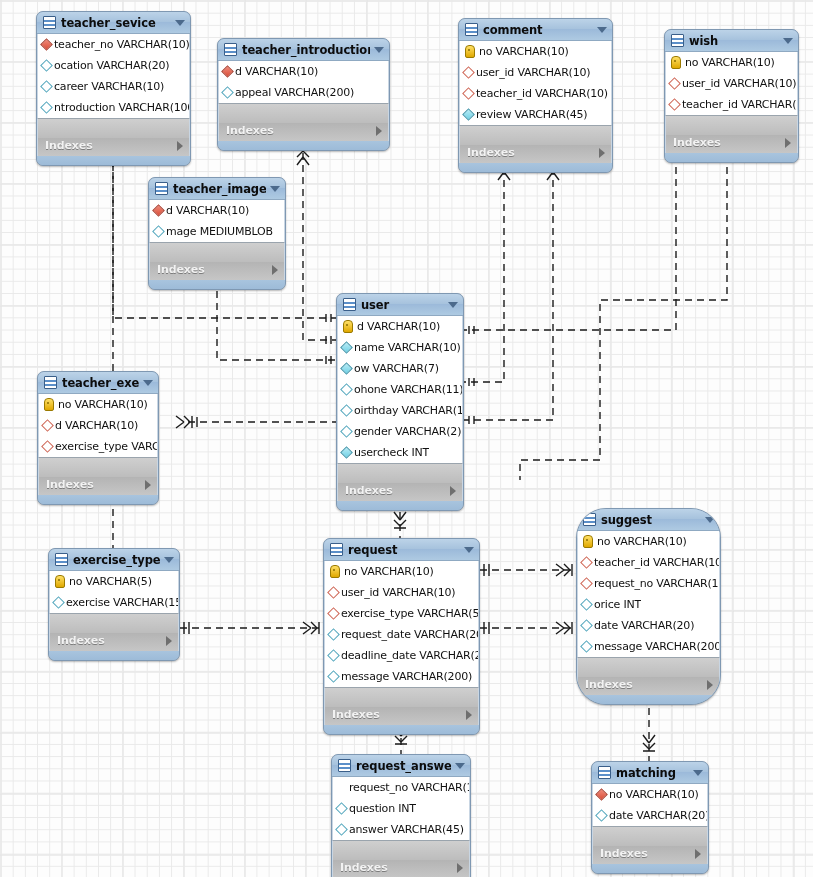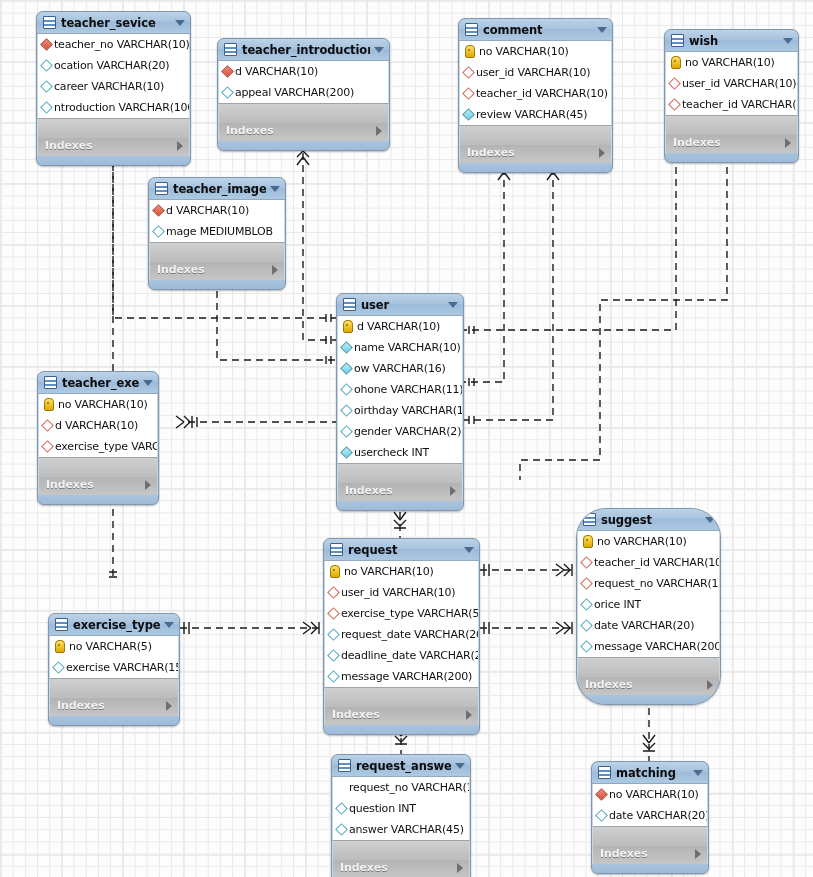--- a/index.html
+++ b/index.html
@@ -400,21 +400,21 @@
           <div class="col-row">
             <span class="ico-pk"></span>
             <span class="col-text">d VARCHAR(10)</span>
           </div>
           <div class="col-row">
             <span class="col-ico ico-filled"></span>
             <span class="col-text">name VARCHAR(10)</span>
           </div>
           <div class="col-row">
             <span class="col-ico ico-filled"></span>
-            <span class="col-text">ow VARCHAR(16)</span>
+            <span class="col-text">ow VARCHAR(7)</span>
           </div>
           <div class="col-row">
             <span class="col-ico ico-plain"></span>
             <span class="col-text">ohone VARCHAR(11)</span>
           </div>
           <div class="col-row">
             <span class="col-ico ico-plain"></span>
             <span class="col-text">oirthday VARCHAR(10)</span>
           </div>
           <div class="col-row">
@@ -451,21 +451,21 @@
             <span class="col-ico ico-fkhollow"></span>
             <span class="col-text">exercise_type VARCHAR(5)</span>
           </div>
         </div>
         <div class="tbl-indexes">
           <span class="idx-label">Indexes</span>
           <span class="idx-caret"></span>
         </div>
         <div class="tbl-footer"></div>
       </div>
-      <div class="table-box" style="left: 48px; top: 613px; width: 132px;">
+      <div class="table-box" style="left: 48px; top: 548px; width: 132px;">
         <div class="tbl-header">
           <span class="tbl-icon"></span>
           <span class="tbl-title">exercise_type</span>
           <span class="tbl-caret"></span>
         </div>
         <div class="tbl-cols">
           <div class="col-row">
             <span class="ico-pk"></span>
             <span class="col-text">no VARCHAR(5)</span>
           </div>

